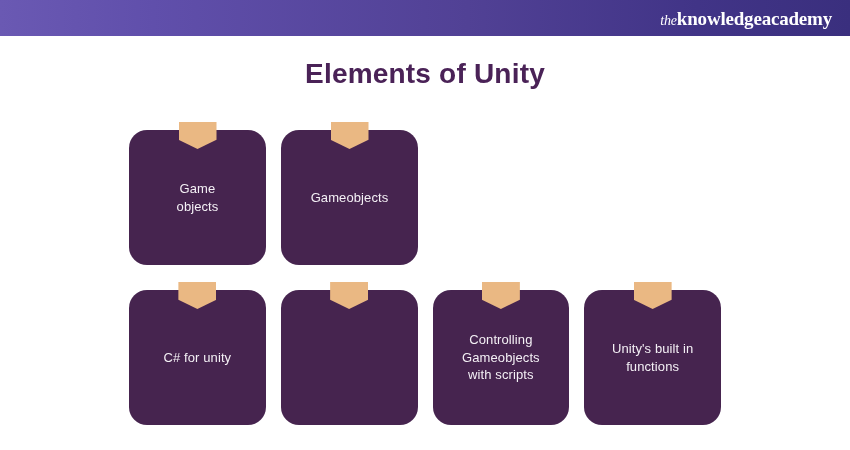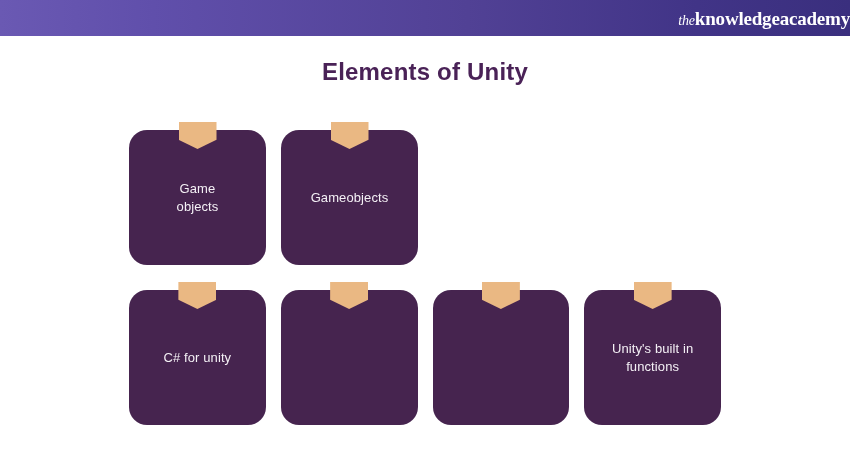--- a/index.html
+++ b/index.html
@@ -27,41 +27,42 @@
     display: flex;
     align-items: center;
     justify-content: flex-end;
   }
 
   .brand {
     color: #ffffff;
     font-family: "Liberation Serif", serif;
     font-size: 19px;
     letter-spacing: -0.2px;
+    padding-right: 18px;
     white-space: nowrap;
     line-height: 1;
   }
   .brand .brand-the {
     font-style: italic;
     font-size: 14px;
     font-weight: 400;
   }
   .brand .brand-main {
     font-weight: 700;
   }
 
   
   .page-title {
     position: absolute;
     top: 58px;
     left: 0;
     width: 850px;
     text-align: center;
     color: #4a2257;
-    font-size: 24px;
+    font-size: 28px;
     font-weight: 700;
     letter-spacing: 0.2px;
   }
 
   
   .grid {
     position: absolute;
     top: 130px;
     left: 129px;
     width: 592px;
@@ -138,20 +139,23 @@
   <div class="row">
     <div class="card">
       <span class="ribbon"></span>
       <span class="card-label">C# for unity</span>
     </div>
     <div class="card">
       <span class="ribbon"></span>
     </div>
     <div class="card">
       <span class="ribbon"></span>
+      <span class="card-label">Controlling
+Gameobjects
+with scripts</span>
     </div>
     <div class="card">
       <span class="ribbon"></span>
       <span class="card-label">Unity's built in
 functions</span>
     </div>
   </div>
 
 </div>
 

